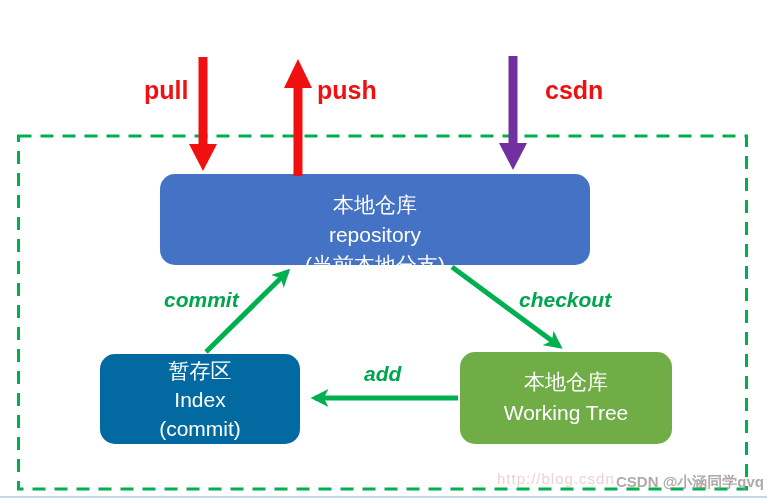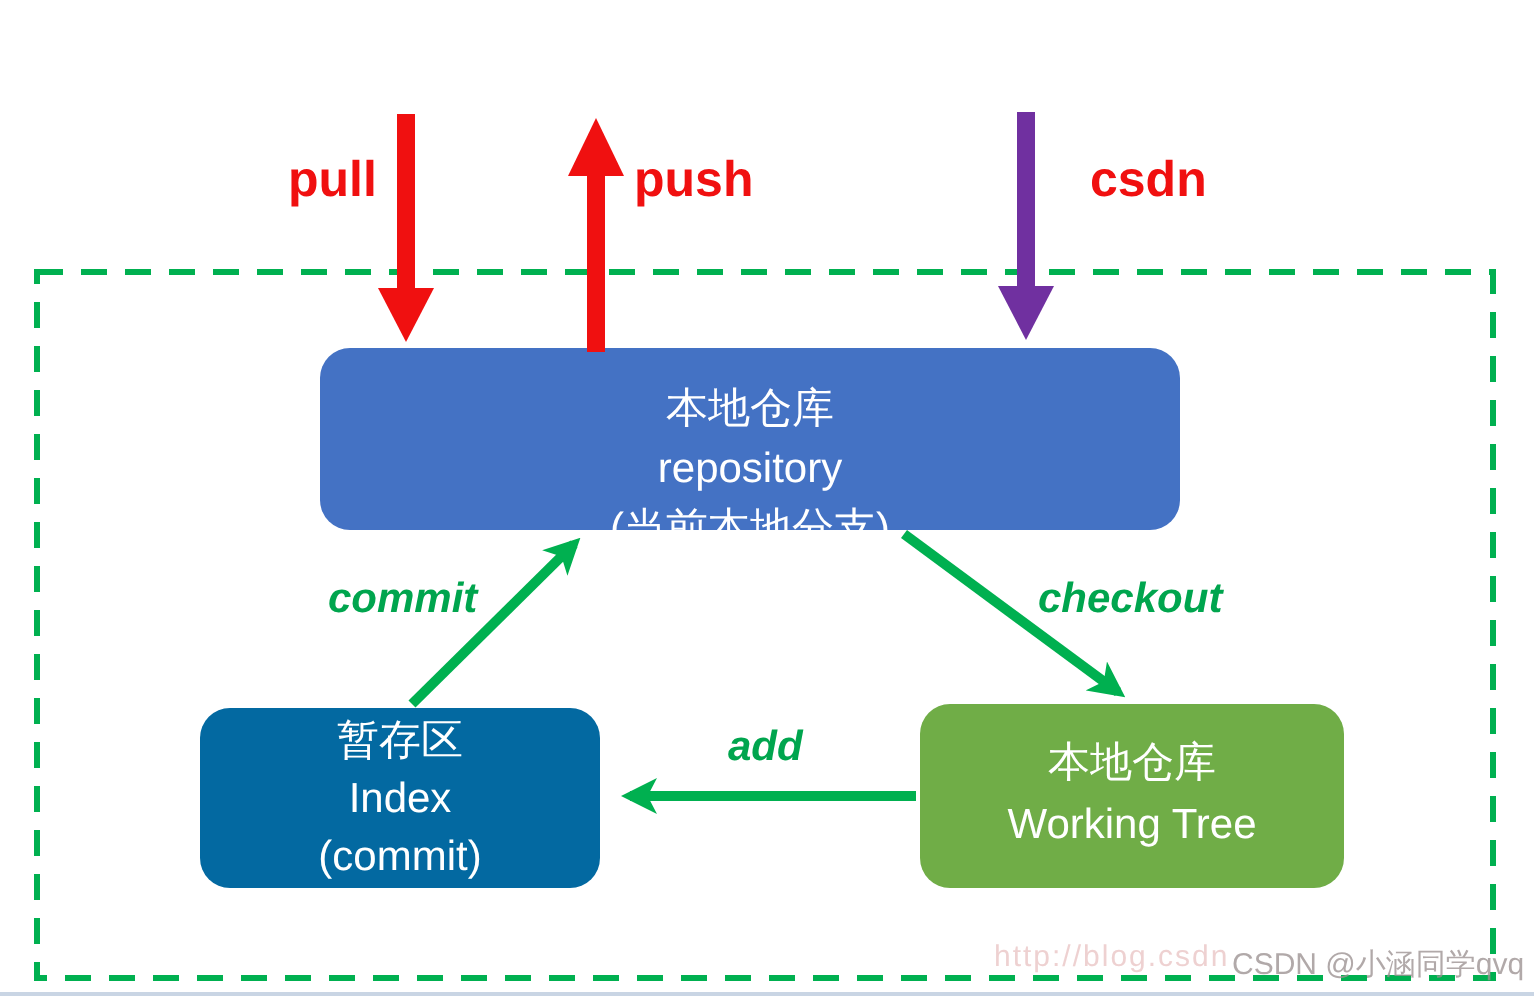--- a/index.html
+++ b/index.html
@@ -48,20 +48,21 @@
   .lbl-checkout{left:519px;top:288px;}
   .lbl-add{left:364px;top:362px;text-align:center;}
   
   .wm-url{
     position:absolute;left:497px;top:470px;font-size:15px;
     color:rgba(226,178,178,0.60);letter-spacing:1px;
   }
   .wm-credit{
     position:absolute;left:616px;top:473px;font-size:15px;
     color:rgba(155,145,145,0.78);
+    font-weight:bold;
   }
   .bottom-line{
     position:absolute;left:0;top:496px;width:767px;height:2px;background:#c9d5e4;
   }
 </style>
 </head>
 <body>
 
 <div class="stage">
 

